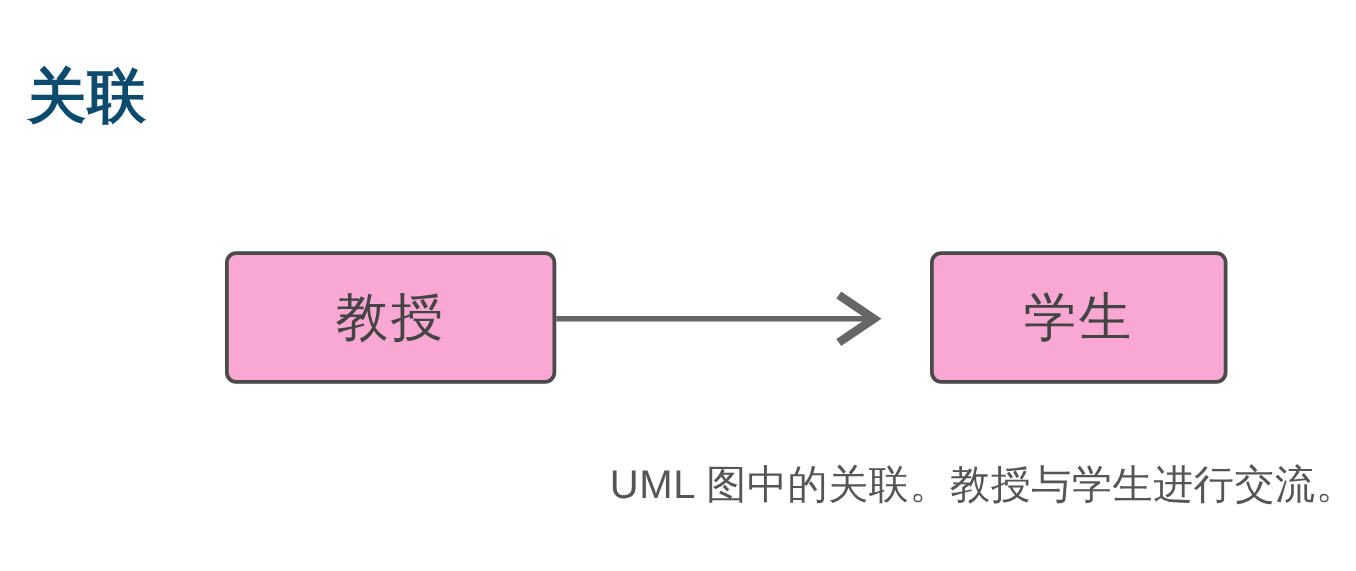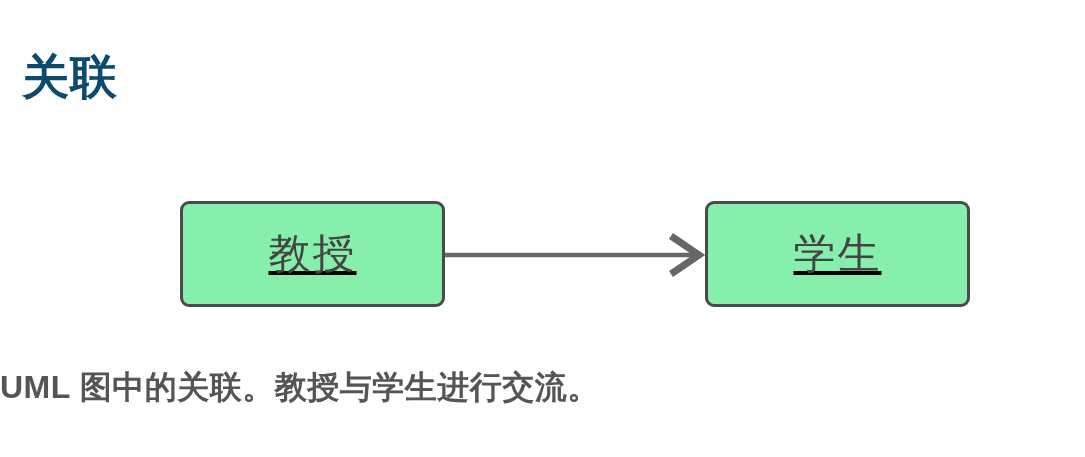--- a/index.html
+++ b/index.html
@@ -34,60 +34,58 @@
     top: 190px;
     width: 1085px;
     height: 130px;
   }
 
   .uml-box {
     position: absolute;
     top: 11px;
     height: 106px;
     box-sizing: border-box;
-    background: #86efac;
+    background: #f9a8d4;
     border: 3.5px solid #4a4a4a;
     border-radius: 9px;
     display: flex;
     align-items: center;
     justify-content: center;
-    text-decoration: underline;
   }
   .uml-box .box-label {
     font-size: 42px;
     color: #444444;
     line-height: 1;
     letter-spacing: 2px;
     white-space: nowrap;
   }
 
   #box-professor { left: 180px; width: 265px; }
-  #box-student   { left: 705px; width: 265px; justify-content: center; }
+  #box-student   { left: 744px; width: 238px; justify-content: center; }
 
   .connector {
     position: absolute;
     left: 443px;
     top: 40px;
     width: 265px;
     height: 50px;
     overflow: visible;
   }
 
   .caption {
     position: absolute;
     left: 0;
     top: 366px;
     width: 1085px;
-    text-align: left;
+    text-align: right;
     font-size: 32px;
     color: #555555;
     line-height: 1.35;
     letter-spacing: 0.5px;
     white-space: nowrap;
-    font-weight: bold;
   }
 </style>
 </head>
 <body>
 
 <h1 class="page-title">关联</h1>
 
 <div class="diagram">
 
   <div class="uml-box" id="box-professor">

